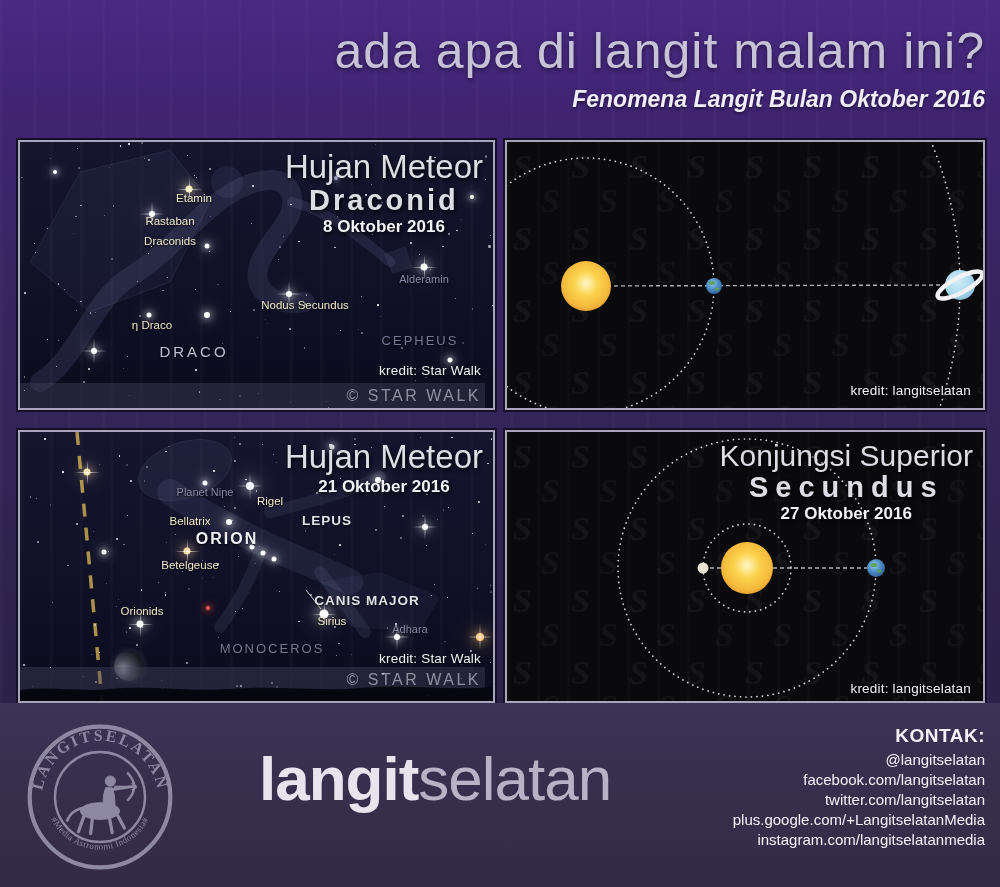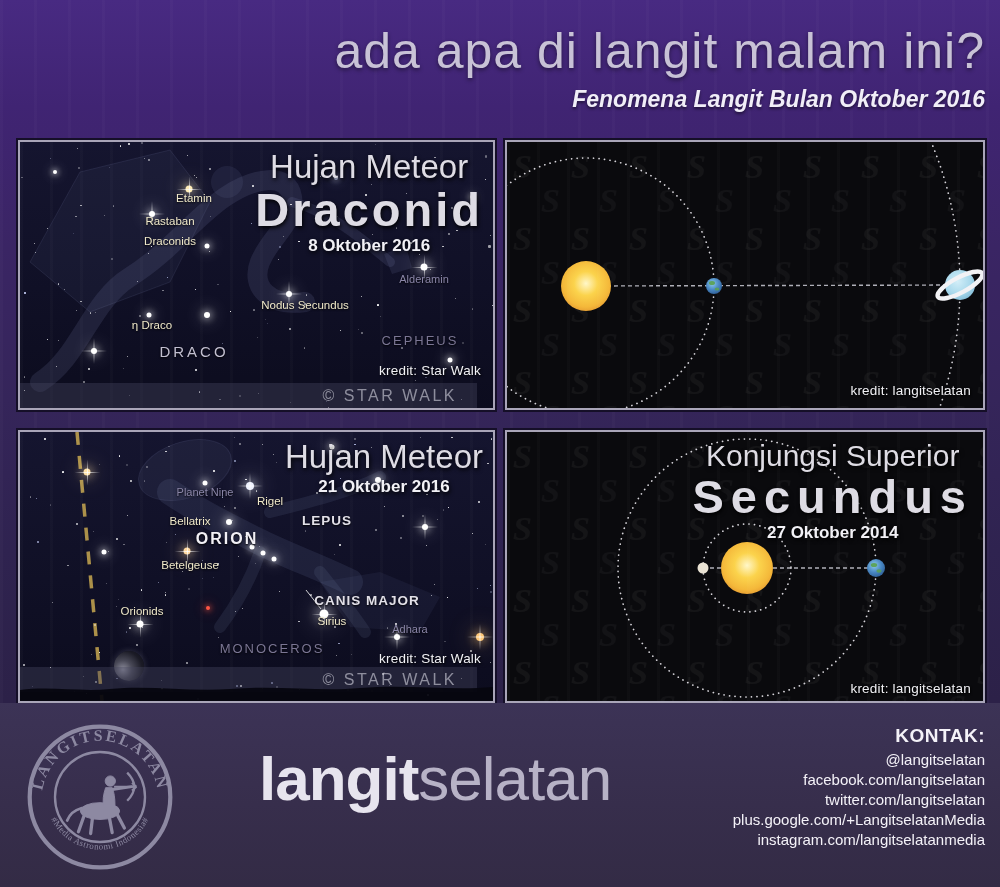--- a/index.html
+++ b/index.html
@@ -22,30 +22,30 @@
   #panel-draconid{left:18px;top:140px;width:473px;height:266px;}
   #panel-uranus{left:505px;top:140px;width:476px;height:266px;}
   #panel-orionid{left:18px;top:430px;width:473px;height:269px;}
   #panel-merkurius{left:505px;top:430px;width:476px;height:269px;}
   .layer{position:absolute;inset:0;}
   .cart{position:absolute;left:0;top:0;}
   
   .ptitle{position:absolute;right:10px;top:8px;text-align:center;z-index:6;
     text-shadow:1px 2px 4px rgba(0,0,0,.95);color:#dedce4;line-height:1.05;}
   .ptitle .t1{font-size:33px;}
-  .ptitle .t2{font-size:47px;font-weight:bold;letter-spacing:3px;}
+  .ptitle .t2{font-size:29px;font-weight:bold;letter-spacing:3px;}
   .ptitle .t2.wide{letter-spacing:7px;}
   .ptitle .t1.thin{font-size:30px;}
   .ptitle .t2.solo{font-size:34px;letter-spacing:1px;}
   .ptitle .tdate{font-size:17px;font-weight:bold;color:#f2f1f6;margin-top:3px;}
   
   .credit{position:absolute;right:12px;font-size:13.5px;color:#f1f1f5;z-index:6;
     text-shadow:1px 1px 2px #000;letter-spacing:.2px;}
-  .cbar{position:absolute;left:0;right:16px;height:25px;background:rgba(70,70,95,.40);z-index:5;
-    display:flex;align-items:center;justify-content:flex-end;padding-right:20px;box-sizing:border-box;}
+  .cbar{position:absolute;left:0;right:8px;height:25px;background:rgba(70,70,95,.40);z-index:5;
+    display:flex;align-items:center;justify-content:flex-end;padding-right:4px;box-sizing:border-box;}
   .cbar span{font-size:16px;letter-spacing:2.5px;color:rgba(208,208,220,.62);}
   
   .plabel{position:absolute;transform:translate(-50%,-50%);white-space:nowrap;z-index:5;
     text-shadow:0 1px 2px rgba(0,0,0,.9);}
   .plabel.star{font-size:11.5px;color:#efe8c9;}
   .plabel.faint{font-size:11px;color:#8b86a8;}
   .plabel.faintbig{font-size:13px;color:#7b7694;letter-spacing:2px;}
   .plabel.const{font-size:15px;color:#c2bfd0;letter-spacing:3px;}
   .plabel.bigconst{font-size:16px;color:#f2f0f6;letter-spacing:2px;font-weight:bold;}
   .plabel.const2{font-size:13.5px;color:#e2e0e8;letter-spacing:1px;font-weight:bold;}
@@ -530,21 +530,21 @@
       <g>
         <circle cx="369" cy="136" r="9" fill="url(#earthB)"></circle>
         <ellipse cx="367" cy="133" rx="3.2" ry="2.1" fill="#5aa14e" opacity=".9"></ellipse>
         <ellipse cx="372" cy="139" rx="2.6" ry="1.7" fill="#5aa14e" opacity=".85"></ellipse>
       </g>
     </svg>
     <div class="pstripes"></div>
     <div class="ptitle">
       <div class="t1 thin">Konjungsi Superior</div>
       <div class="t2 wide">Secundus</div>
-      <div class="tdate">27 Oktober 2014</div>
+      <div class="tdate">27 Oktober 2016</div>
     </div>
     <div class="credit" style="top:249px">kredit: langitselatan</div>
   </section>
 
   <footer class="footer">
     <div class="logo-wrap">
       <svg width="150" height="150" viewBox="0 0 160 160">
         <defs>
           <path id="arcTop" d="M 18,82 A 62,62 0 0 1 142,82"></path>
           <path id="arcBot" d="M 22,78 A 58,58 0 0 0 138,78"></path>

